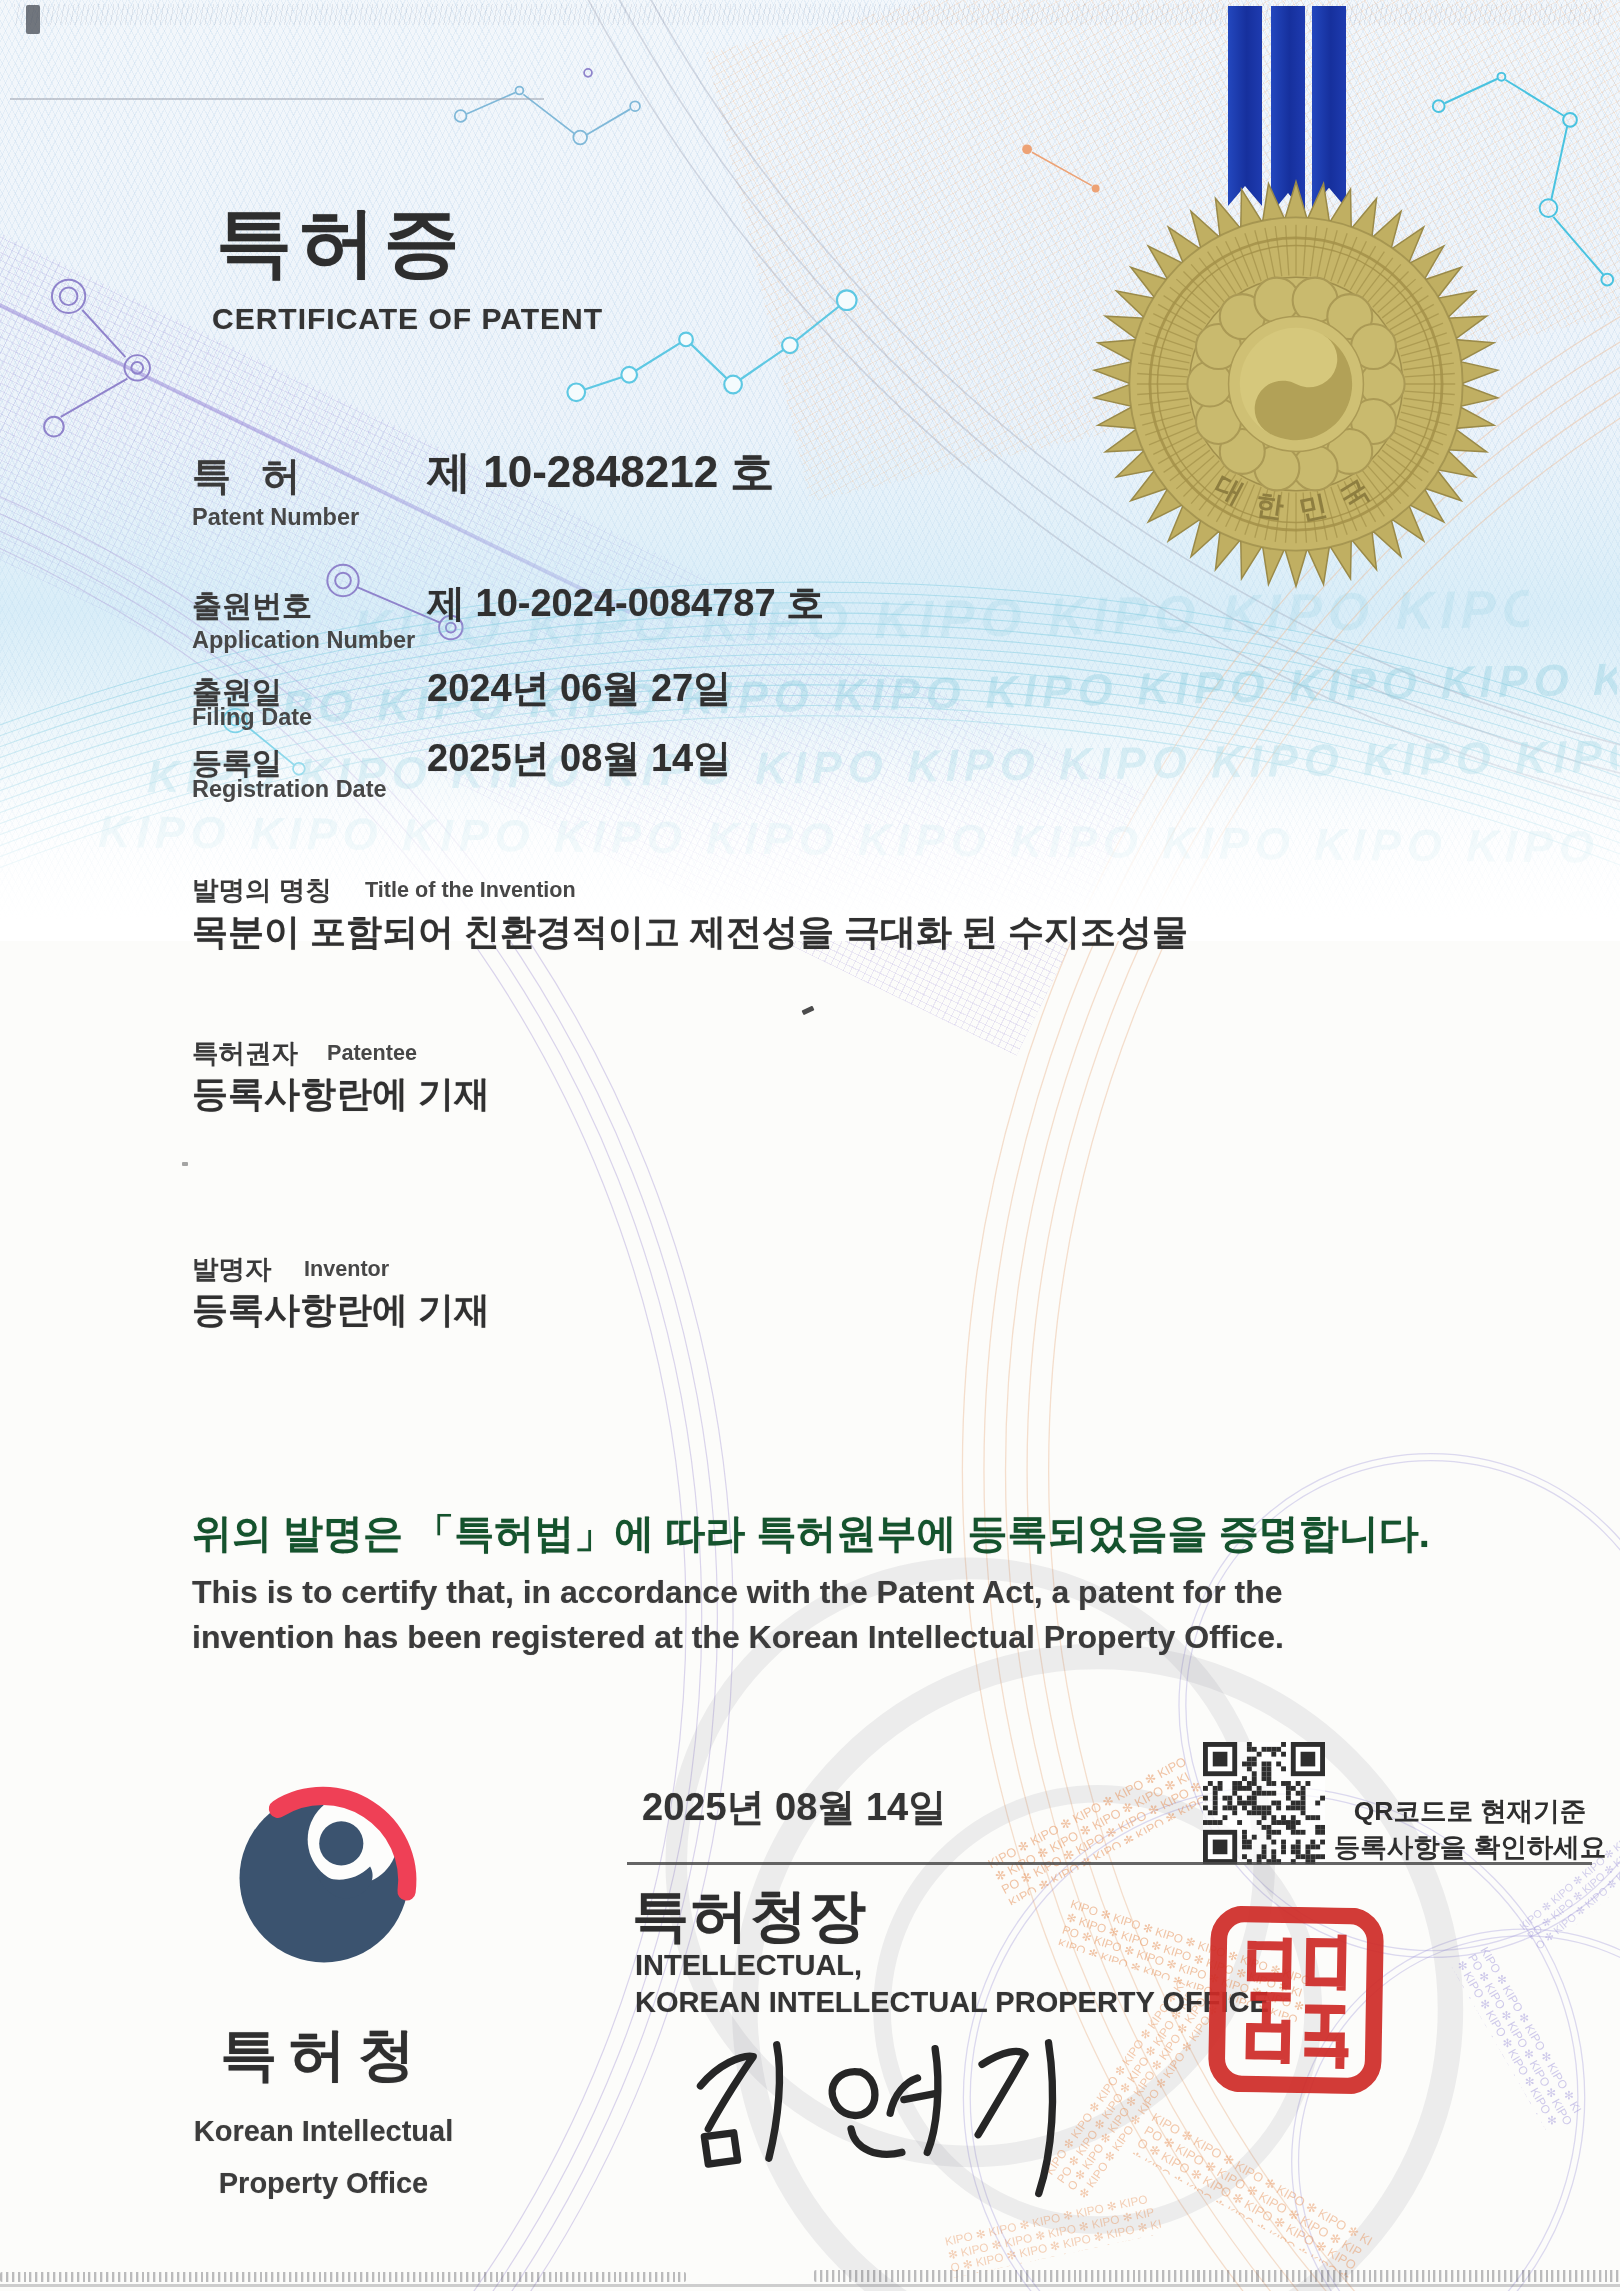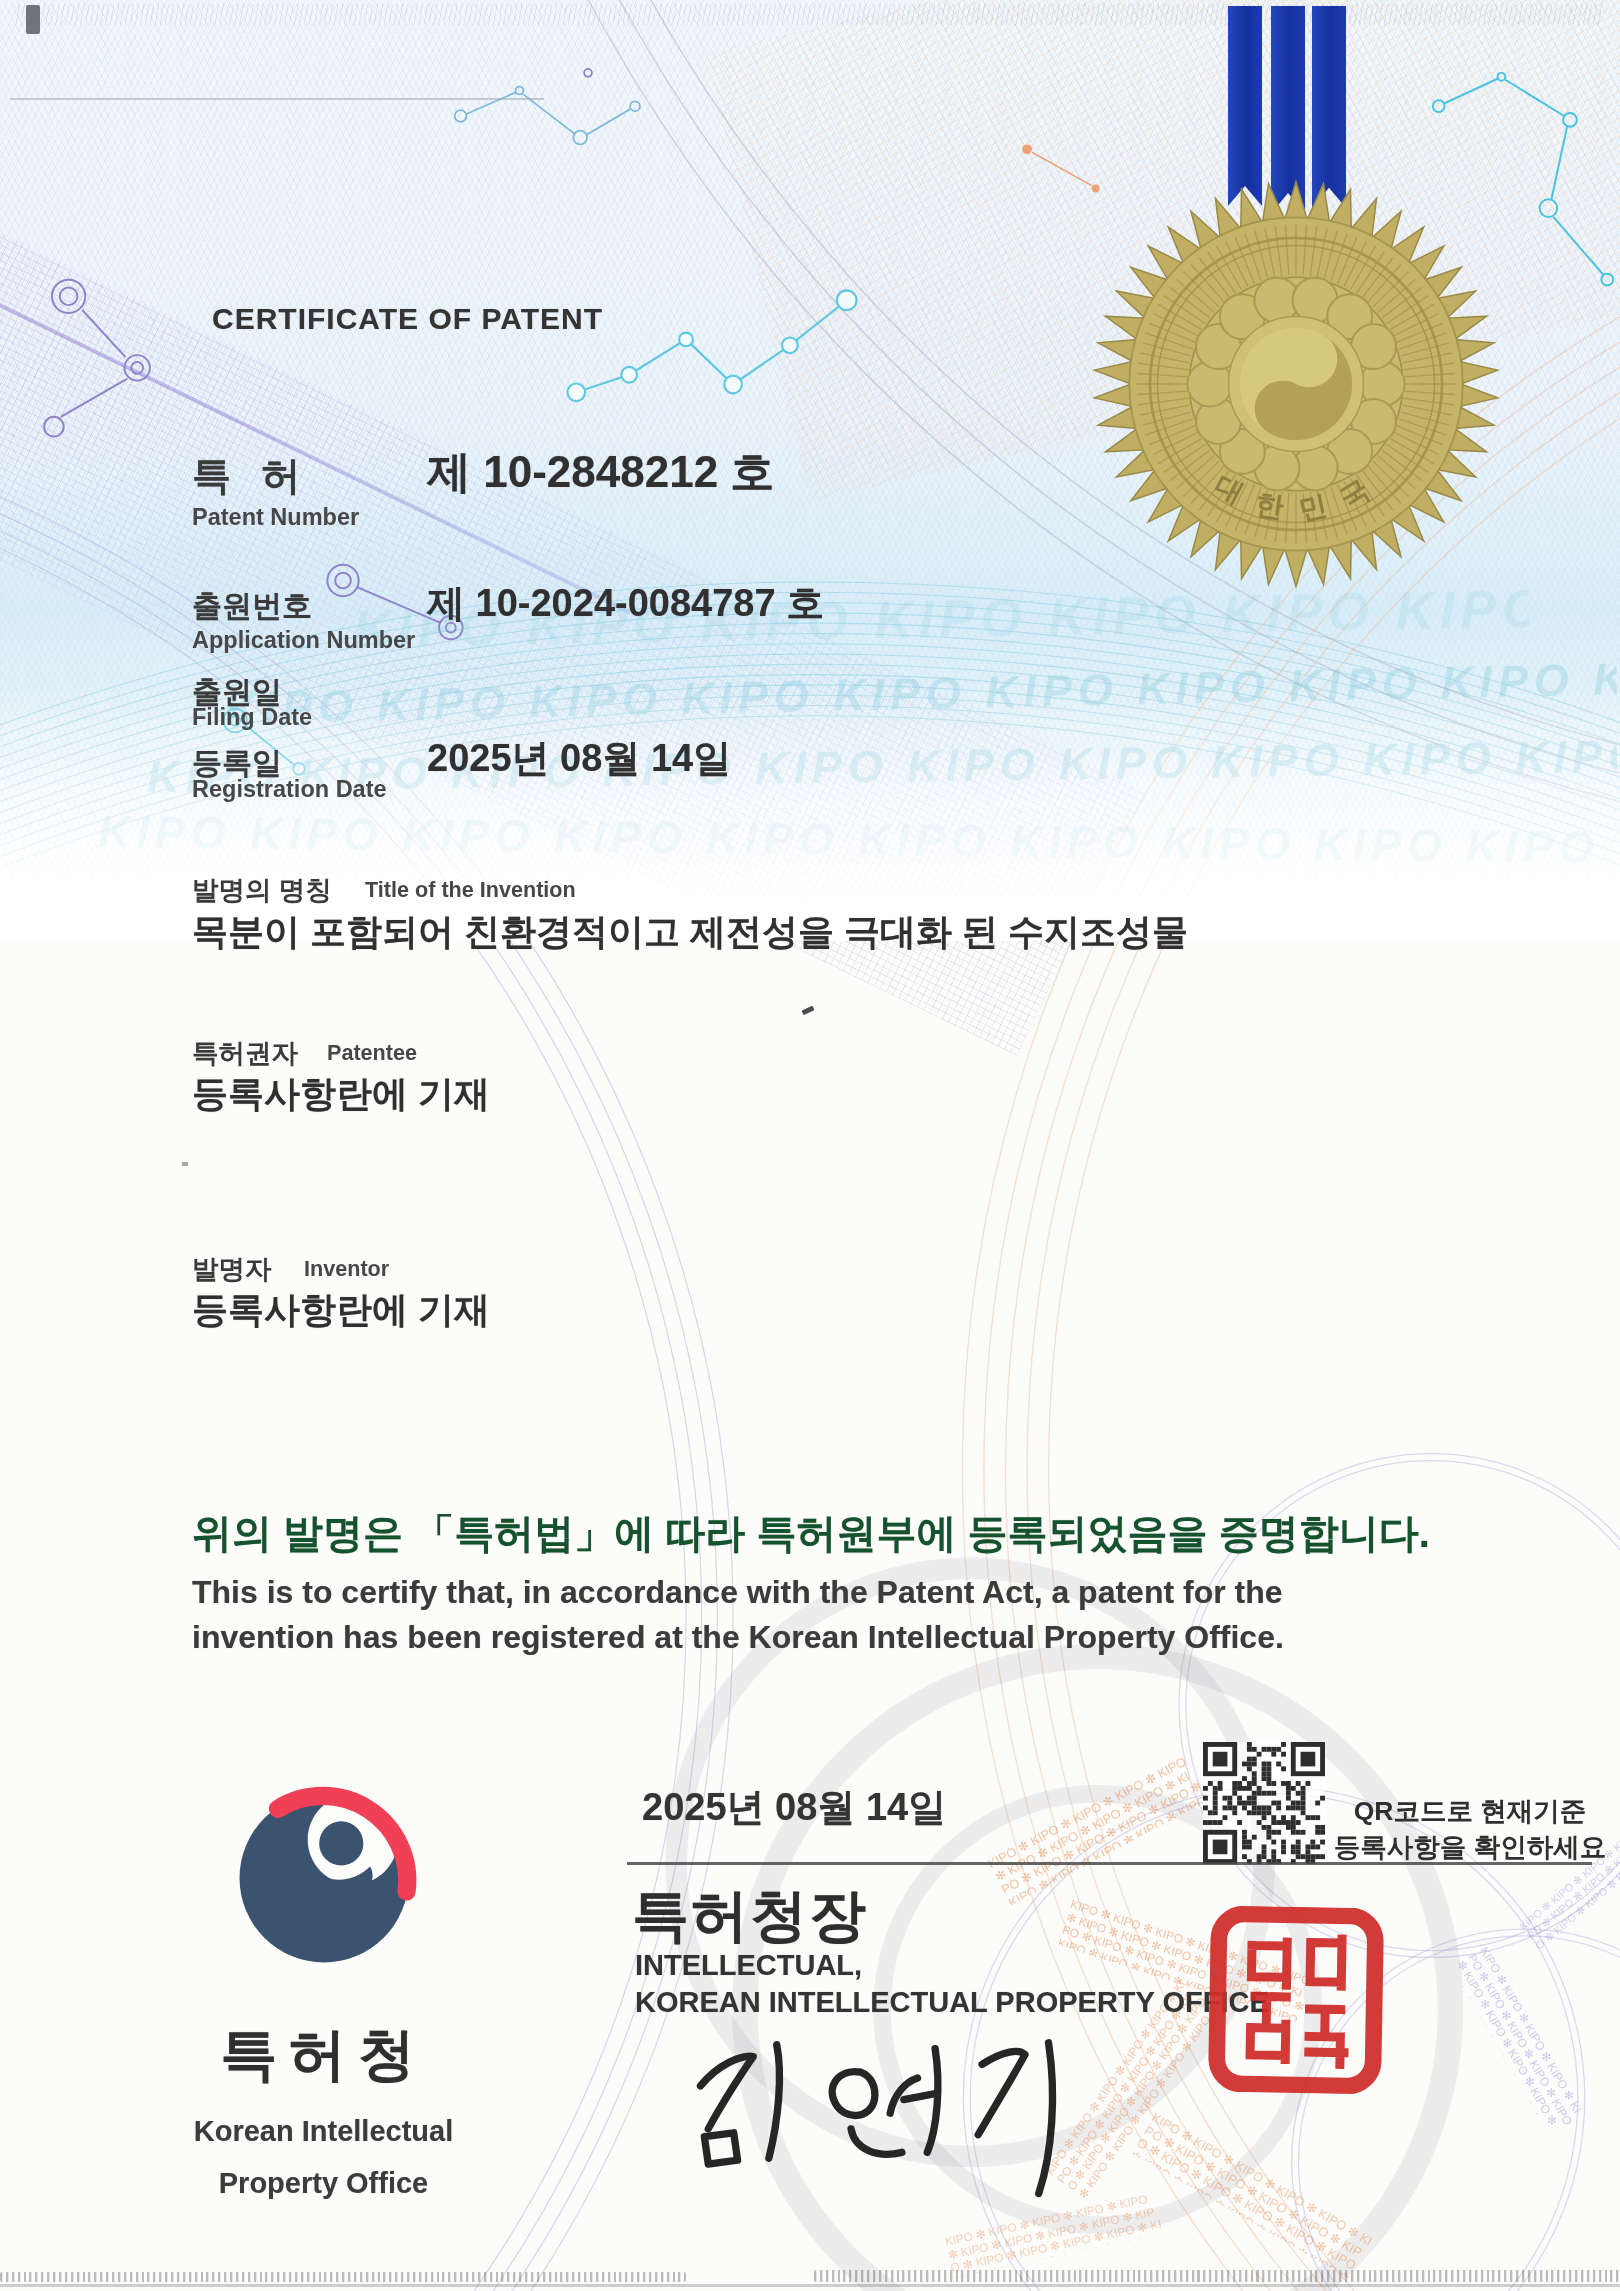--- a/index.html
+++ b/index.html
@@ -316,32 +316,34 @@
     <g transform="rotate(28)">
       <circle r="30" fill="#d6c87c"></circle>
       <path d="M0,-30 A30,30 0 1 1 -0.05,30 A15,15 0 0 1 0,0 A15,15 0 1 0 0,-30 Z" fill="#b2a157"></path>
     </g>
     <path id="seal-tp" d="M -58 42 A 72 72 0 0 0 58 42" fill="none"></path>
     <text font-size="15" font-weight="bold" fill="#8e7e40" letter-spacing="10">
       <textPath href="#seal-tp" startOffset="20"><tspan>대한민국</tspan></textPath>
     </text>
   </svg>
 
+  <div class="t ink" style="left:216px;top:192px;font-size:76px;font-weight:900;letter-spacing:7.8px;color:#2e2e2e">특허증</div>
   <div class="t ink" style="left:212px;top:302px;font-size:30px;font-weight:800;letter-spacing:1px">CERTIFICATE OF PATENT</div>
 
   <div class="t lab-ko ink" style="left:192px;top:449px;font-size:39px;letter-spacing:9.8px">특 허</div>
   <div class="t lab-en" style="left:192px;top:504px;font-size:23.5px">Patent Number</div>
   <div class="t val ink" style="left:427px;top:443px;font-size:44px">제 10-2848212 호</div>
 
   <div class="t lab-ko ink" style="left:192px;top:586px;font-size:30px">출원번호</div>
   <div class="t lab-en" style="left:192px;top:627px;font-size:23.5px">Application Number</div>
   <div class="t val ink" style="left:427px;top:578px;font-size:38px">제 10-2024-0084787 호</div>
 
   <div class="t lab-ko ink" style="left:192px;top:672px;font-size:30px">출원일</div>
   <div class="t lab-en" style="left:192px;top:704px;font-size:23.5px">Filing Date</div>
+  <div class="t val ink" style="left:427px;top:663px;font-size:38px">2024년 06월 27일</div>
 
   <div class="t lab-ko ink" style="left:192px;top:743px;font-size:30px">등록일</div>
   <div class="t lab-en" style="left:192px;top:776px;font-size:23.5px">Registration Date</div>
   <div class="t val ink" style="left:427px;top:733px;font-size:38px">2025년 08월 14일</div>
 
   <div class="t lab-ko" style="left:192px;top:872px;font-size:26.5px;font-weight:600">발명의 명칭</div>
   <div class="t lab-en" style="left:365px;top:877px;font-size:21.6px">Title of the Invention</div>
   <div class="t val ink" style="left:192px;top:908px;font-size:36px">목분이 포함되어 친환경적이고 제전성을 극대화 된 수지조성물</div>
 
   <div class="t lab-ko" style="left:192px;top:1035px;font-size:26.5px;font-weight:600">특허권자</div>

